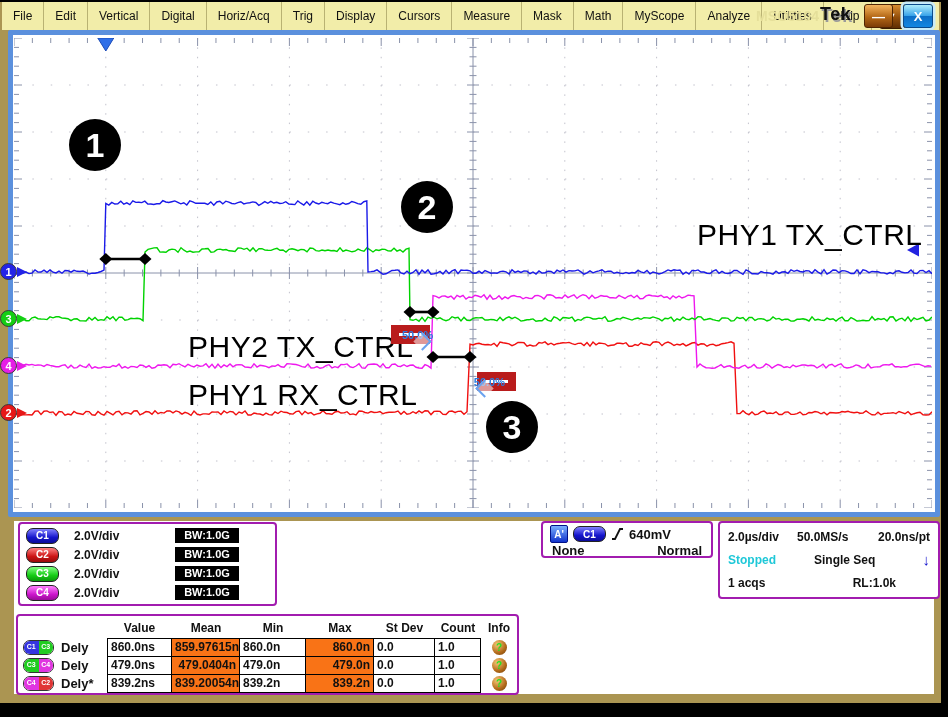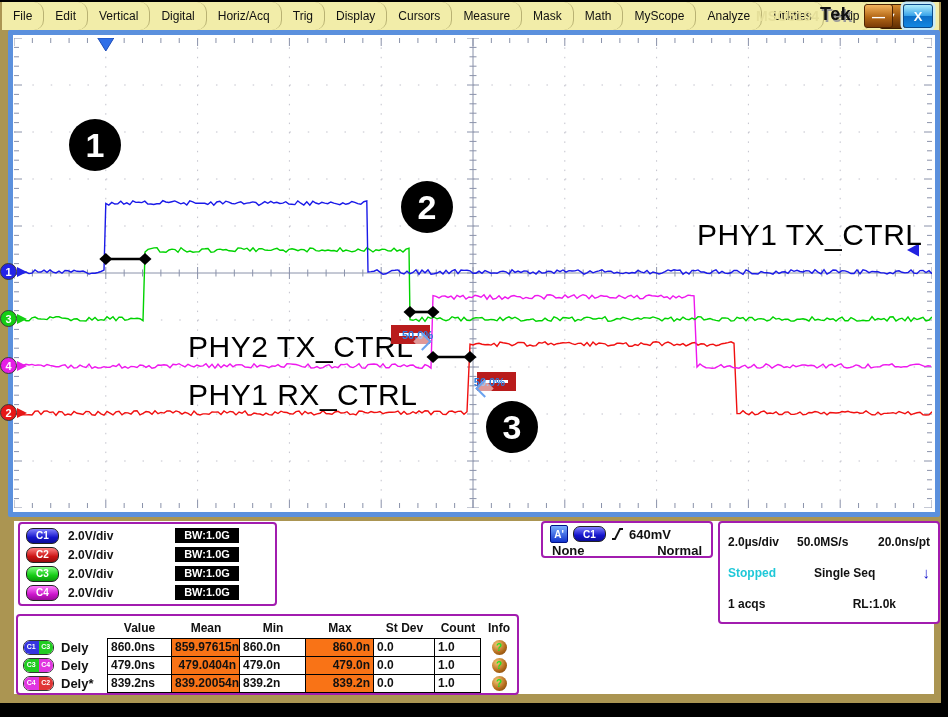--- a/index.html
+++ b/index.html
@@ -4,21 +4,21 @@
 <style>
   html,body{margin:0;padding:0;background:#000;}
   .stage{position:relative;width:948px;height:717px;background:#000;overflow:hidden;
          font-family:"Liberation Sans",sans-serif;}
   .frame{position:absolute;left:0;top:2px;width:941px;height:701px;background:#ab9552;}
 
   
   .menubar{position:absolute;left:2px;top:2px;width:937px;height:28px;background:#f2eda9;
            display:flex;align-items:stretch;}
   .menu-item{display:flex;align-items:center;padding:0 11px;font-size:12px;color:#111;
-             border-right:1px solid #b9b273;cursor:default;white-space:nowrap;border-radius:10px;}
+             border-right:1px solid #b9b273;cursor:default;white-space:nowrap;}
   .overflow-btn{align-self:center;margin-left:7px;width:25px;height:23px;border-radius:3px;
                 border:1px solid #3a1c00;background:linear-gradient(#d98c2e,#914d0a 55%,#5f2e04);
                 color:#fff;font-size:9px;display:flex;align-items:center;justify-content:center;}
   .watermark{position:absolute;left:756px;top:8px;font-size:14px;font-weight:bold;color:#e5df9a;}
   .brand{position:absolute;left:820px;top:4px;font-size:18px;font-weight:bold;color:#111;
          text-shadow:1.5px 1.5px 0 #9a9a9a;letter-spacing:0.5px;}
   .win-btn{position:absolute;border-radius:3px;color:#fff;font-weight:bold;
            display:flex;align-items:center;justify-content:center;}
   .btn-min{left:864px;top:4px;width:27px;height:22px;font-size:13px;border:1px solid #4f2504;
            background:linear-gradient(#f6b55e,#b36716 55%,#7c3c08);}
@@ -65,35 +65,35 @@
   .rbox{position:absolute;background:#fff;border:2px solid #a21caf;border-radius:4px;box-sizing:border-box;}
 
   .ch-box{left:18px;top:522px;width:259px;height:84px;padding:2px 0;}
   .ch-row{height:19px;display:flex;align-items:center;padding:0 6px;}
   .pill{width:31px;height:14px;border-radius:7px;border:1px solid #222;color:#fff;font-size:10px;
         font-weight:bold;display:flex;align-items:center;justify-content:center;flex:0 0 auto;}
   .pc1{background:linear-gradient(#8080ff,#1515cc 60%,#0b0b99);}
   .pc2{background:linear-gradient(#ff8080,#cc1515 60%,#990b0b);}
   .pc3{background:linear-gradient(#80ff80,#15cc15 60%,#0b990b);}
   .pc4{background:linear-gradient(#ff80ff,#cc15cc 60%,#990b99);}
-  .ch-scale{margin-left:9px;font-size:12px;font-weight:bold;color:#111;}
+  .ch-scale{margin-left:15px;font-size:12px;font-weight:bold;color:#111;}
   .bw-box{margin-left:auto;margin-right:30px;width:64px;height:15px;background:#000;color:#fff;
           font-size:11px;font-weight:bold;text-align:center;line-height:15px;}
 
   .trig-box{left:541px;top:521px;width:172px;height:37px;padding:2px 7px;display:flex;
             flex-direction:column;justify-content:space-between;}
   .trig-r1{display:flex;align-items:center;gap:5px;}
   .a-badge{width:16px;height:16px;border-radius:2px;border:1px solid #001188;
            background:linear-gradient(#7ab0ff,#1133cc);color:#fff;font-size:10px;font-weight:bold;
            display:flex;align-items:center;justify-content:center;}
   .trig-level{font-size:13px;font-weight:bold;color:#111;}
   .trig-r2{display:flex;justify-content:space-between;font-size:13px;font-weight:bold;color:#111;
            padding:0 2px 1px 2px;}
 
-  .horiz-box{left:718px;top:521px;width:222px;height:103px;padding:3px 8px;display:flex;
+  .horiz-box{left:718px;top:521px;width:222px;height:78px;padding:3px 8px;display:flex;
              flex-direction:column;justify-content:space-around;font-size:12px;font-weight:bold;color:#111;}
   .h-row{display:flex;align-items:center;}
   .h1 .sp2{margin-left:18px;} .h1 .sp3{margin-left:auto;}
   .stopped{color:#1fc8d8;}
   .h2 .sp2{margin-left:38px;} .h2 .sp3{margin-left:auto;color:#1111cc;font-size:15px;line-height:12px;}
   .h3 .sp2{margin-left:auto;margin-right:34px;}
   .h4 .sp2{margin-left:12px;} .h4 .sp3{margin-left:auto;color:#1a74e8;}
 
   .meas-box{left:16px;top:614px;width:503px;height:81px;padding:2px 0 0 3px;}
   .mrow{display:grid;grid-template-columns:86px 65px 68px 66px 68px 61px 46px 36px;align-items:center;}

